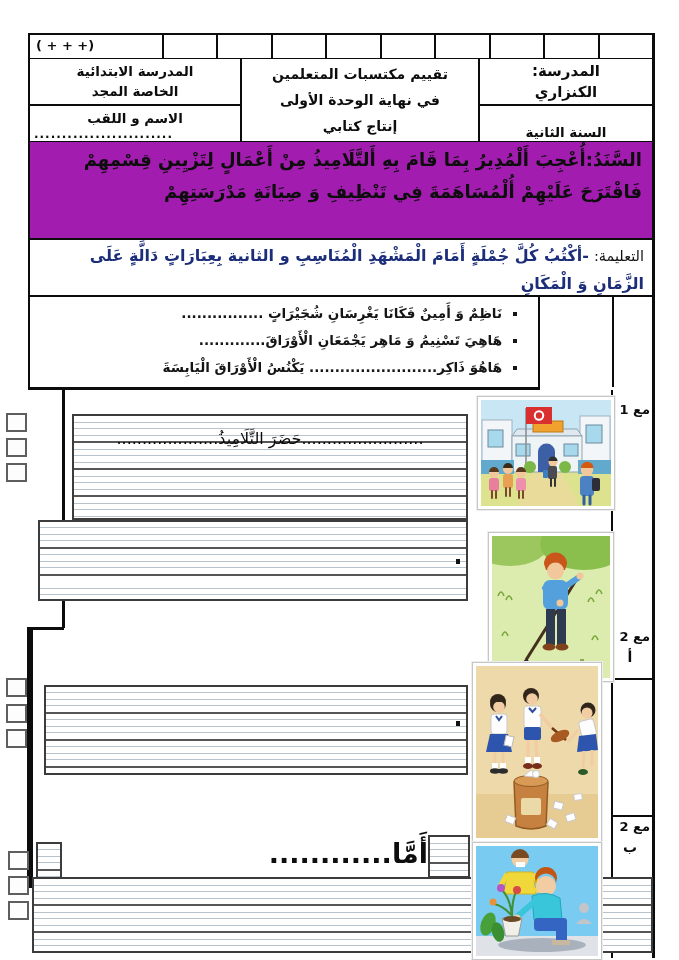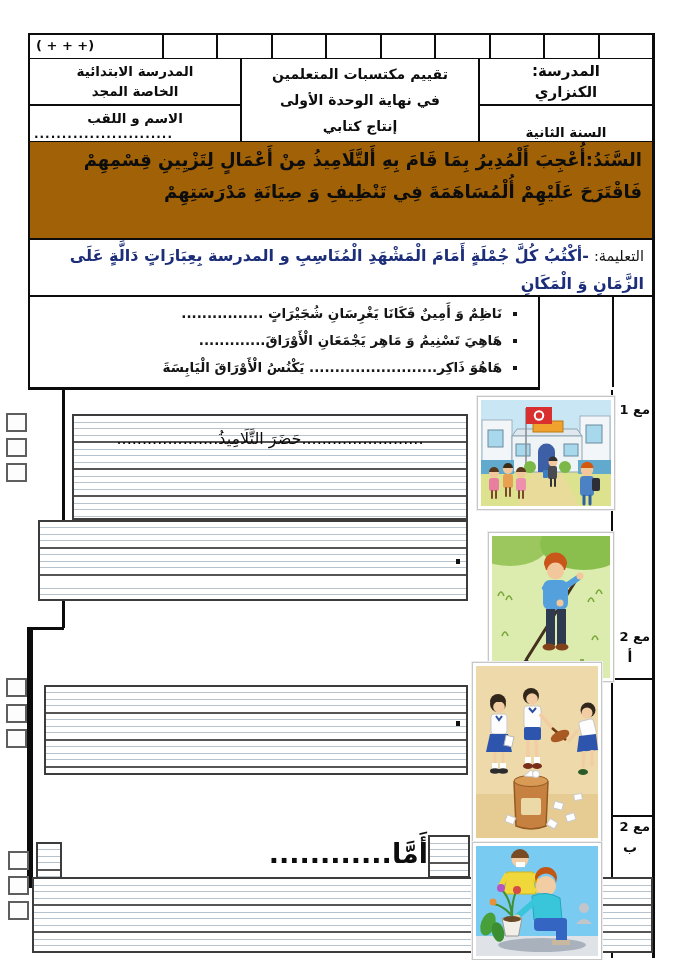--- a/index.html
+++ b/index.html
@@ -26,21 +26,21 @@
   .row-a { height:47px; border-bottom:2.5px solid #0c0c0c; text-align:center; padding-top:2px; }
   .row-b { text-align:center; padding-top:16px; }
   .h15 { font-size:15px; font-weight:bold; line-height:21px; }
   .h14 { font-size:13.5px; font-weight:bold; line-height:20px; }
   .ev  { font-size:14px; font-weight:bold; line-height:26px; }
   .name-dots { font-size:12px; font-weight:bold; text-align:left; direction:ltr; line-height:12px; padding-left:4px; letter-spacing:1px; }
 
   
   .sanad { position:absolute; left:28px; top:142px; width:626px; height:98px; border-left:2.5px solid #0c0c0c;
            border-right:2.5px solid #0c0c0c; border-bottom:2.5px solid #0c0c0c; direction:rtl;
-           padding:2px 10px 0 10px; font-weight:bold; font-size:18px; line-height:32px; text-align:right; background:#a16207; }
+           padding:2px 10px 0 10px; font-weight:bold; font-size:18px; line-height:32px; text-align:right; background:#a21caf; }
   .instr { position:absolute; left:28px; top:240px; width:626px; height:57px; border-left:2.5px solid #0c0c0c;
            border-right:2.5px solid #0c0c0c; border-bottom:2.5px solid #0c0c0c; direction:rtl;
            padding:2px 8px; line-height:27px; text-align:right; background:#fff; }
   .instr .lab { font-size:14.5px; font-weight:normal; color:#111; }
   .instr .txt { font-size:16px; font-weight:bold; color:#1c2e7a; }
   .bullets { position:absolute; left:28px; top:297px; width:512px; height:93px; border-left:2.5px solid #0c0c0c;
              border-right:2.5px solid #0c0c0c; border-bottom:3px solid #0c0c0c; background:#fff; }
   .bullets .divider { position:absolute; left:582px; top:0; height:100%; width:0; border-left:2.5px solid #0c0c0c; }
   .bullets ul { direction:rtl; position:absolute; right:14px; top:3px; width:540px; list-style:square;
                 padding-right:22px; font-size:13.5px; font-weight:bold; line-height:27px; color:#151515; }
@@ -116,21 +116,21 @@
       <div class="name-dots">.........................</div>
     </div>
   </div>
 
   <div class="sanad rtl">
     <span>السَّنَدُ:</span><span>أُعْجِبَ أَلْمُدِيرُ بِمَا قَامَ بِهِ أَلتَّلَامِيذُ مِنْ أَعْمَالٍ لِتَزْيِينِ قِسْمِهِمْ فَاقْتَرَحَ عَلَيْهِمْ أُلْمُسَاهَمَةَ فِي تَنْظِيفِ وَ صِيَانَةِ مَدْرَسَتِهِمْ</span>
   </div>
 
   <div class="instr rtl">
     <span class="lab">التعليمة:</span>
-    <span class="txt">-أكْتُبُ كُلَّ جُمْلَةٍ أَمَامَ الْمَشْهَدِ الْمُنَاسِبِ و المدرسة بِعِبَارَاتٍ دَالَّةٍ عَلَى الزَّمَانِ وَ الْمَكَانِ</span>
+    <span class="txt">-أكْتُبُ كُلَّ جُمْلَةٍ أَمَامَ الْمَشْهَدِ الْمُنَاسِبِ و الثانية بِعِبَارَاتٍ دَالَّةٍ عَلَى الزَّمَانِ وَ الْمَكَانِ</span>
   </div>
 
   <div class="bullets">
     <div class="divider"></div>
     <ul>
       <li>نَاظِمٌ وَ أَمِينٌ فَكَانَا يَغْرِسَانِ شُجَيْرَاتٍ ................</li>
       <li>هَاهِيَ تَسْنِيمُ وَ مَاهِر يَجْمَعَانِ الْأَوْرَاقَ.............</li>
       <li>هَاهُوَ ذَاكِر......................... يَكْنُسُ الْأَوْرَاقَ الْيَابِسَةَ</li>
     </ul>
   </div>

